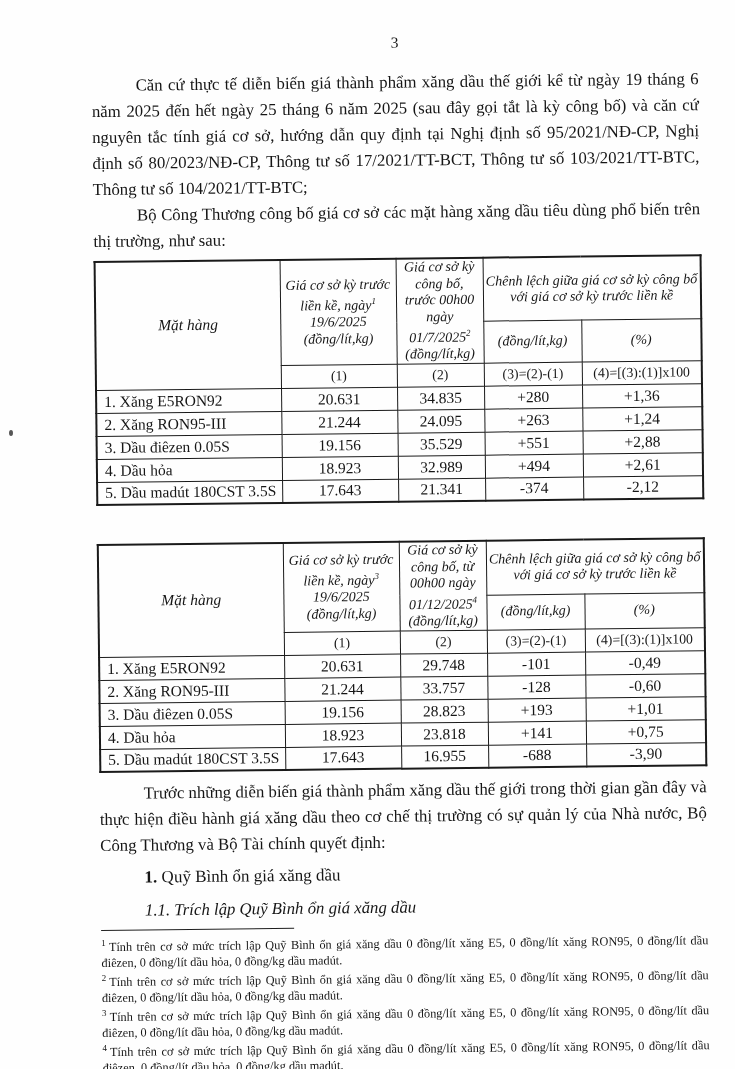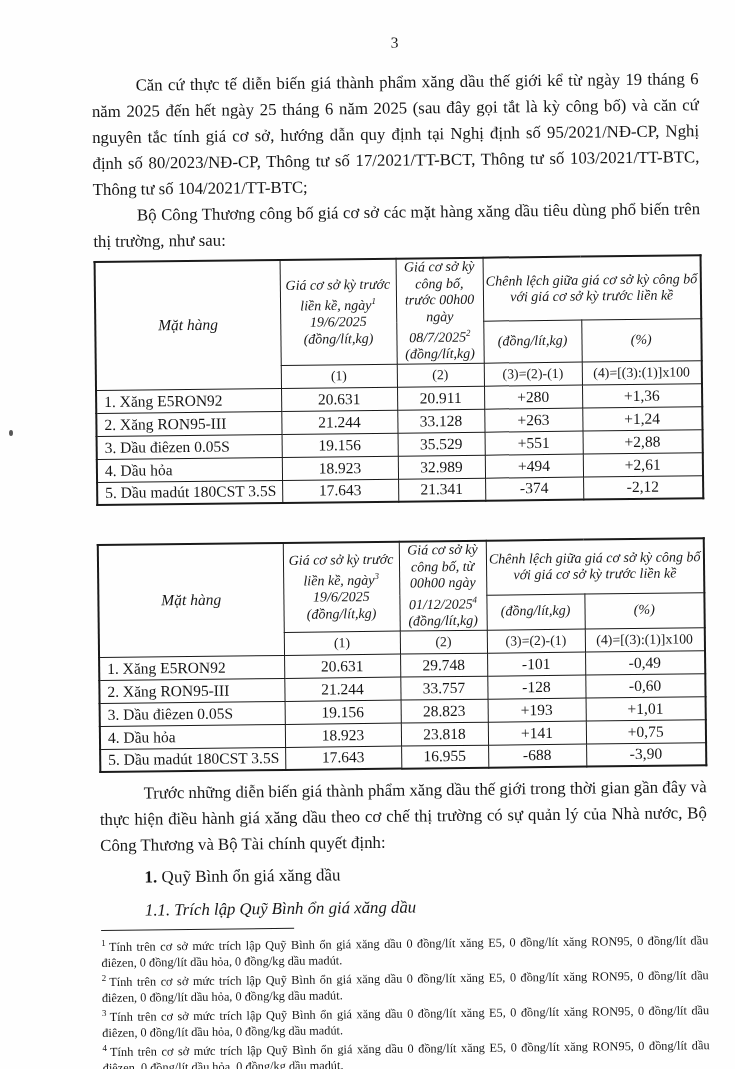--- a/index.html
+++ b/index.html
@@ -65,46 +65,46 @@
         <col style="width:185px">
           <col style="width:116px">
           <col style="width:87px">
           <col style="width:98px">
           <col style="width:120px">
       </colgroup>
       <thead>
         <tr class="row-a">
           <th class="th-product" rowspan="3">Mặt hàng</th>
           <th class="th-hdr" rowspan="2"><span>Giá cơ sở kỳ trước liền kề, ngày</span><sup>1</sup><span> 19/6/2025 (đồng/lít,kg)</span></th>
-          <th class="th-hdr" rowspan="2"><span>Giá cơ sở kỳ công bố, trước 00h00 ngày 08/7/2025</span><sup>2</sup><span> (đồng/lít,kg)</span></th>
+          <th class="th-hdr" rowspan="2"><span>Giá cơ sở kỳ công bố, trước 00h00 ngày 01/7/2025</span><sup>2</sup><span> (đồng/lít,kg)</span></th>
           <th class="th-hdr" colspan="2">Chênh lệch giữa giá cơ sở kỳ công bố với giá cơ sở kỳ trước liền kề</th>
         </tr>
         <tr class="row-b">
           <th class="th-hdr">(đồng/lít,kg)</th>
           <th class="th-hdr">(%)</th>
         </tr>
         <tr class="row-c">
           <th>(1)</th>
           <th>(2)</th>
           <th>(3)=(2)-(1)</th>
           <th>(4)=[(3):(1)]x100</th>
         </tr>
       </thead>
       <tbody>
           <tr>
             <td class="cell-name">1. Xăng E5RON92</td>
             <td class="cell-num">20.631</td>
-            <td class="cell-num">20.911</td>
+            <td class="cell-num">34.835</td>
             <td class="cell-num">+280</td>
             <td class="cell-num">+1,36</td>
           </tr>
           <tr>
             <td class="cell-name">2. Xăng RON95-III</td>
             <td class="cell-num">21.244</td>
-            <td class="cell-num">33.128</td>
+            <td class="cell-num">24.095</td>
             <td class="cell-num">+263</td>
             <td class="cell-num">+1,24</td>
           </tr>
           <tr>
             <td class="cell-name">3. Dầu điêzen 0.05S</td>
             <td class="cell-num">19.156</td>
             <td class="cell-num">35.529</td>
             <td class="cell-num">+551</td>
             <td class="cell-num">+2,88</td>
           </tr>

